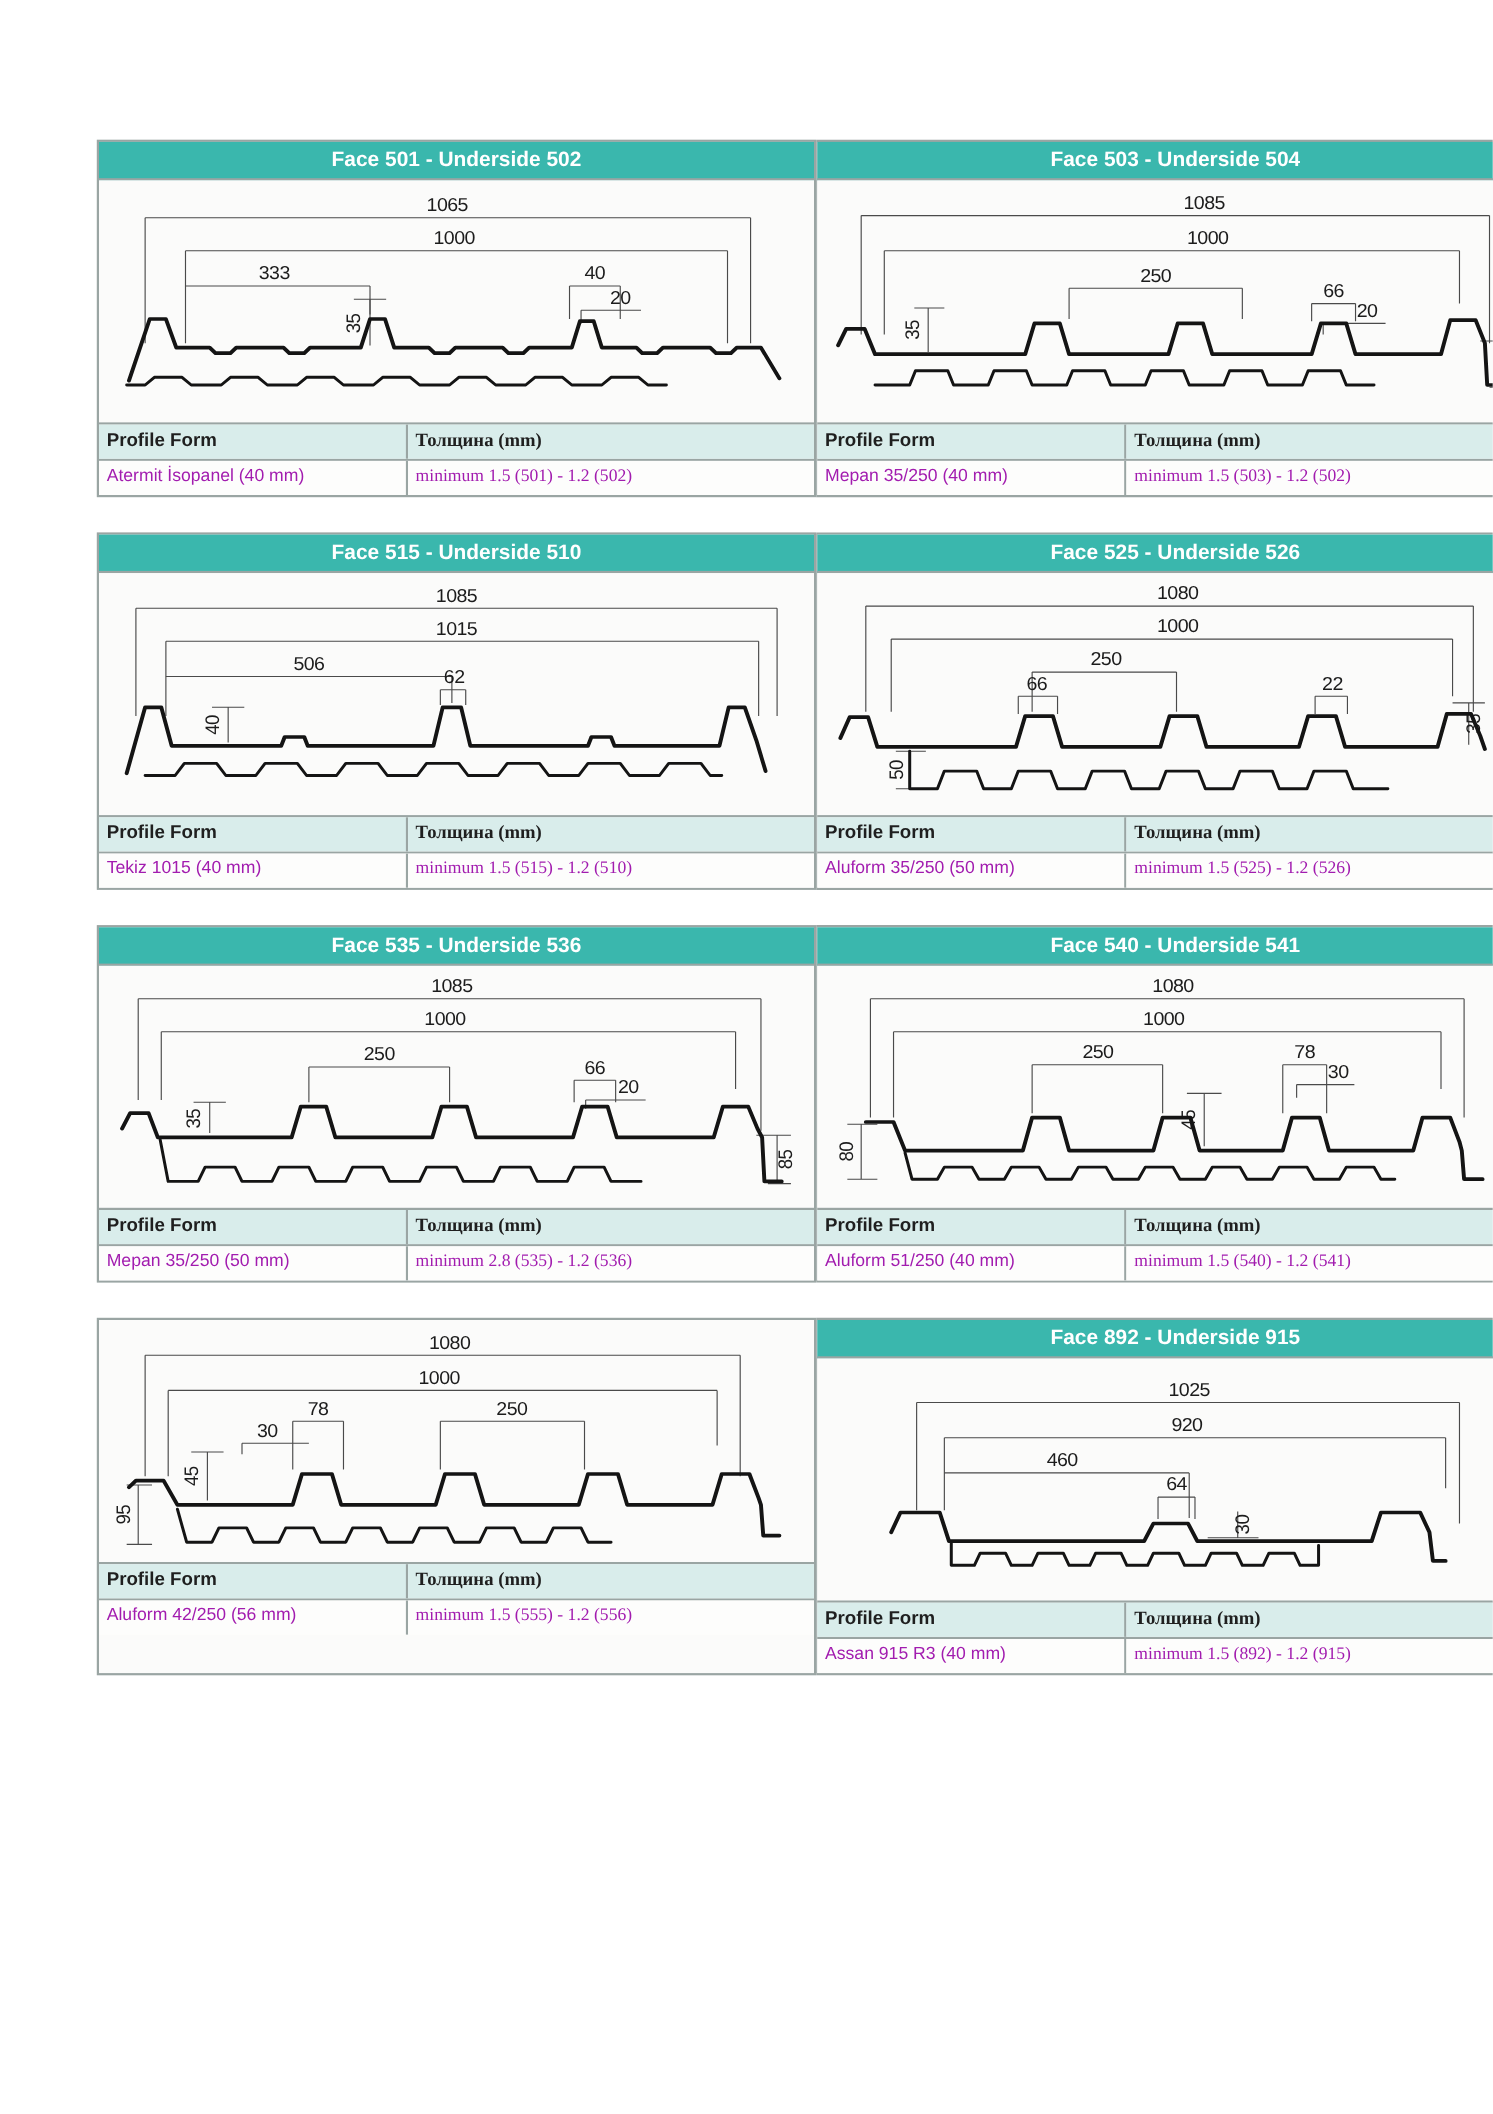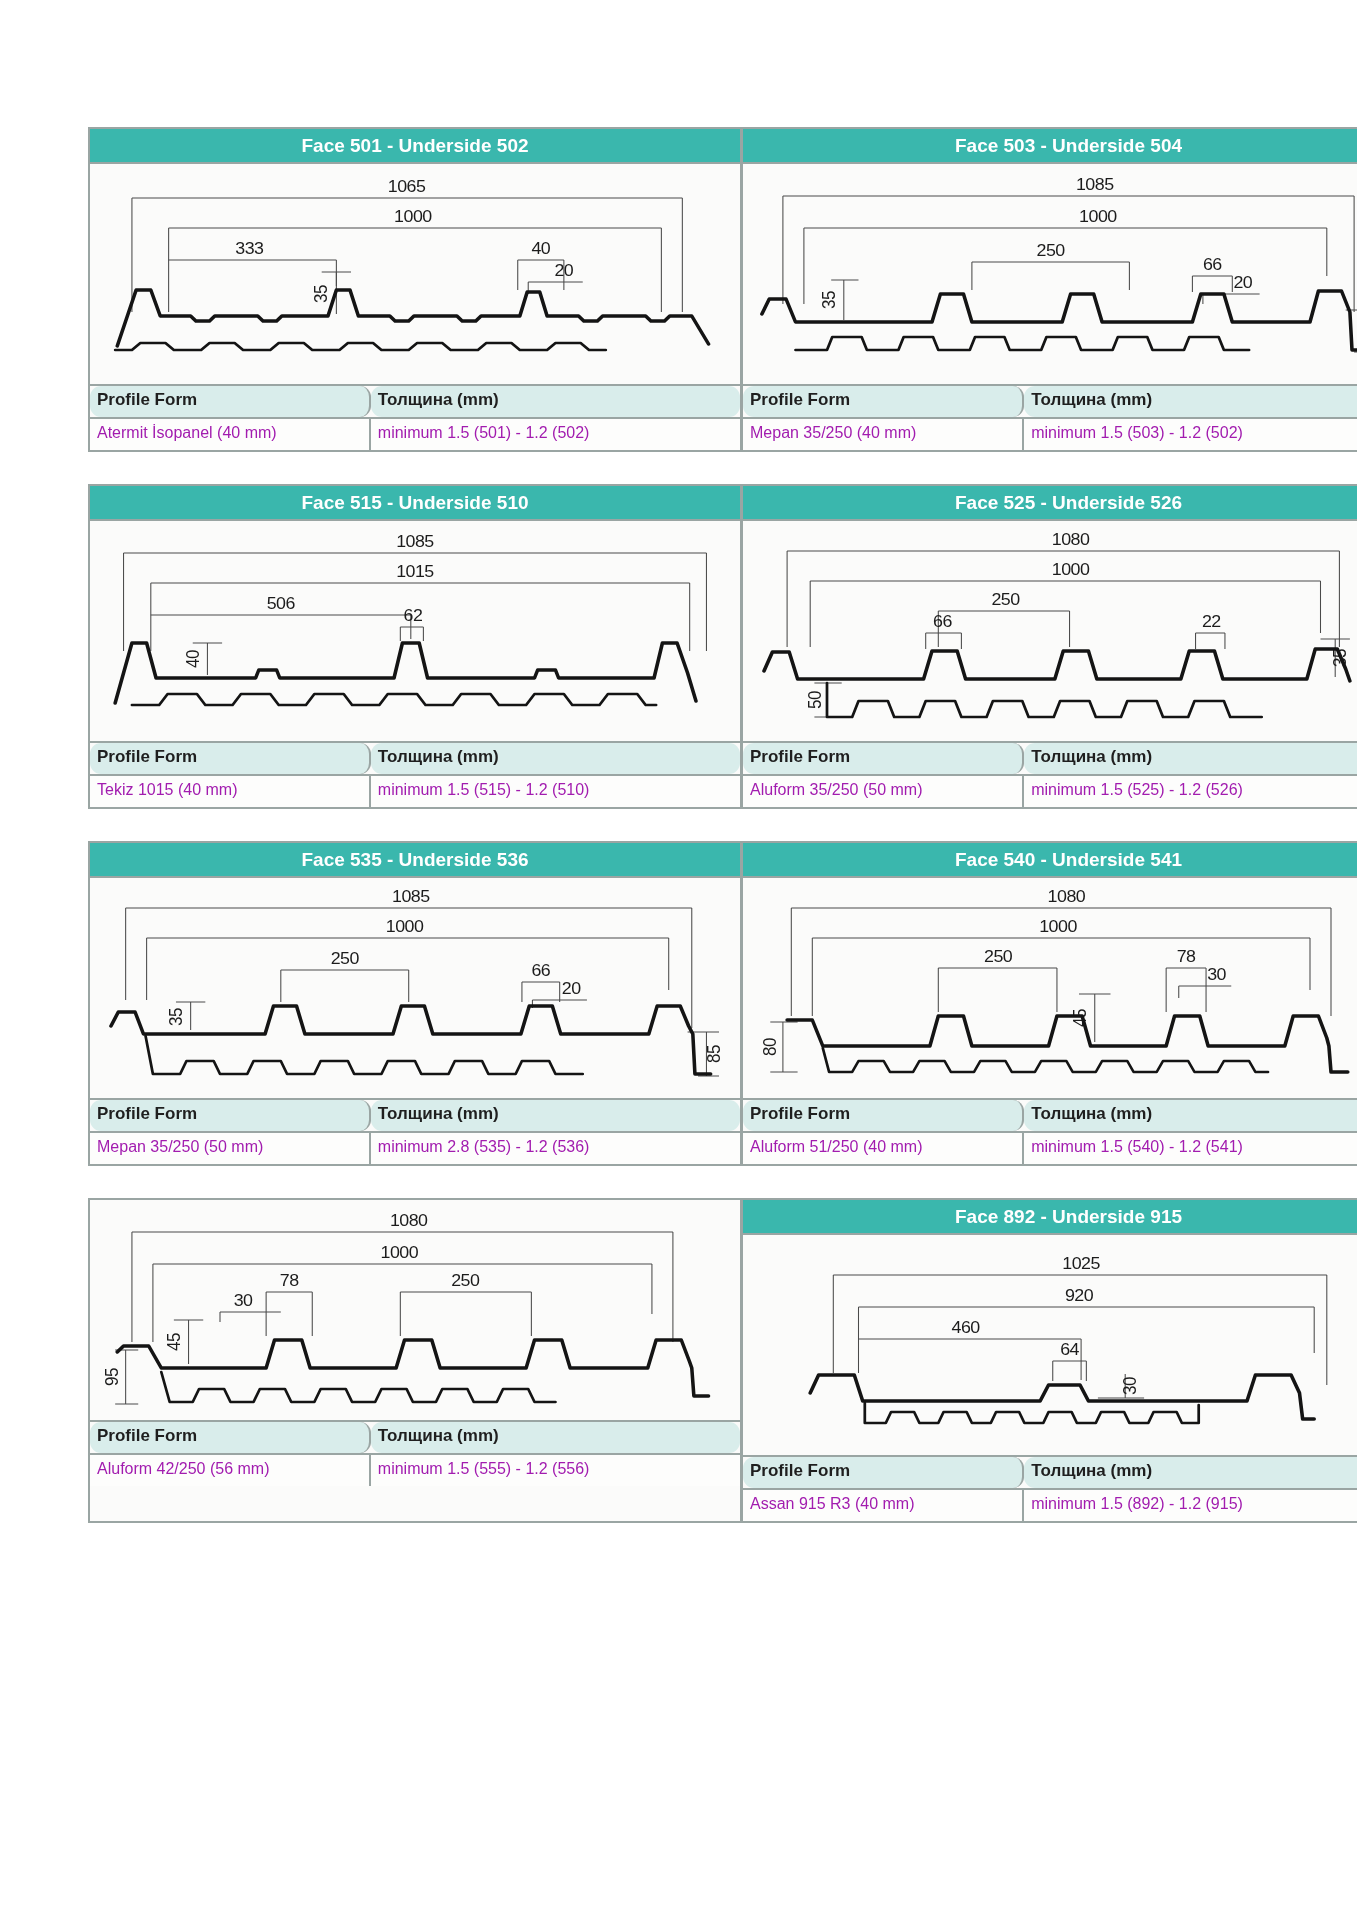--- a/index.html
+++ b/index.html
@@ -20,22 +20,22 @@
     border-bottom:2px solid #9aa5a3;
   }
   .drawing { height:220px; background:#fbfbfa; overflow:hidden; }
   .drawing svg { display:block; width:100%; height:100%; }
   .trow { display:flex; border-top:2px solid #9aa5a3; }
   .trow > div {
     height:31px; line-height:28px;
     padding-left:7px; overflow:hidden; white-space:nowrap;
   }
   .trow .c1 { width:43.2%; border-right:2px solid #9aa5a3; }
-  .trow .c2 { width:56.8%; }
-  .thead > div { background:#d9edeb; color:#1f1f1f; font-weight:bold; font-size:17px;border-radius:11px; }
+  .trow .c2 { width:56.8%;font-family:Liberation Serif, serif; }
+  .thead > div { background:#d9edeb; color:#1f1f1f; font-weight:bold; font-size:17px; }
   .tdata > div { background:#fdfdfc; color:#a21caf; font-size:16px; }
   
   .dim   { stroke:#4a4a4a; stroke-width:1; fill:none; }
   .prof  { stroke:#141414; stroke-width:3.4; fill:none; stroke-linejoin:round; stroke-linecap:round; }
   .liner { stroke:#141414; stroke-width:2.6; fill:none; stroke-linejoin:round; stroke-linecap:round; }
   text.dl { font-family:"Liberation Sans", sans-serif; font-size:17px; fill:#1c1c1c; letter-spacing:-0.5px; text-anchor:middle; }
 </style>
 </head>
 <body>
 

